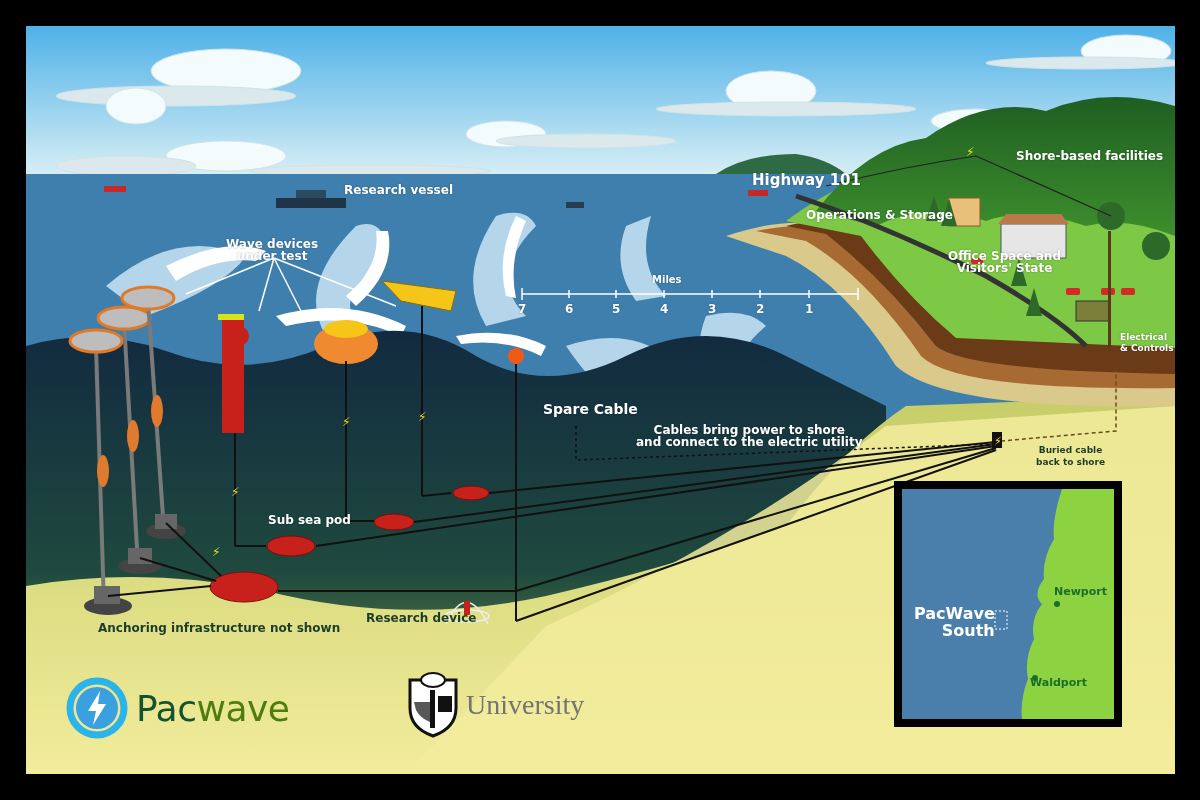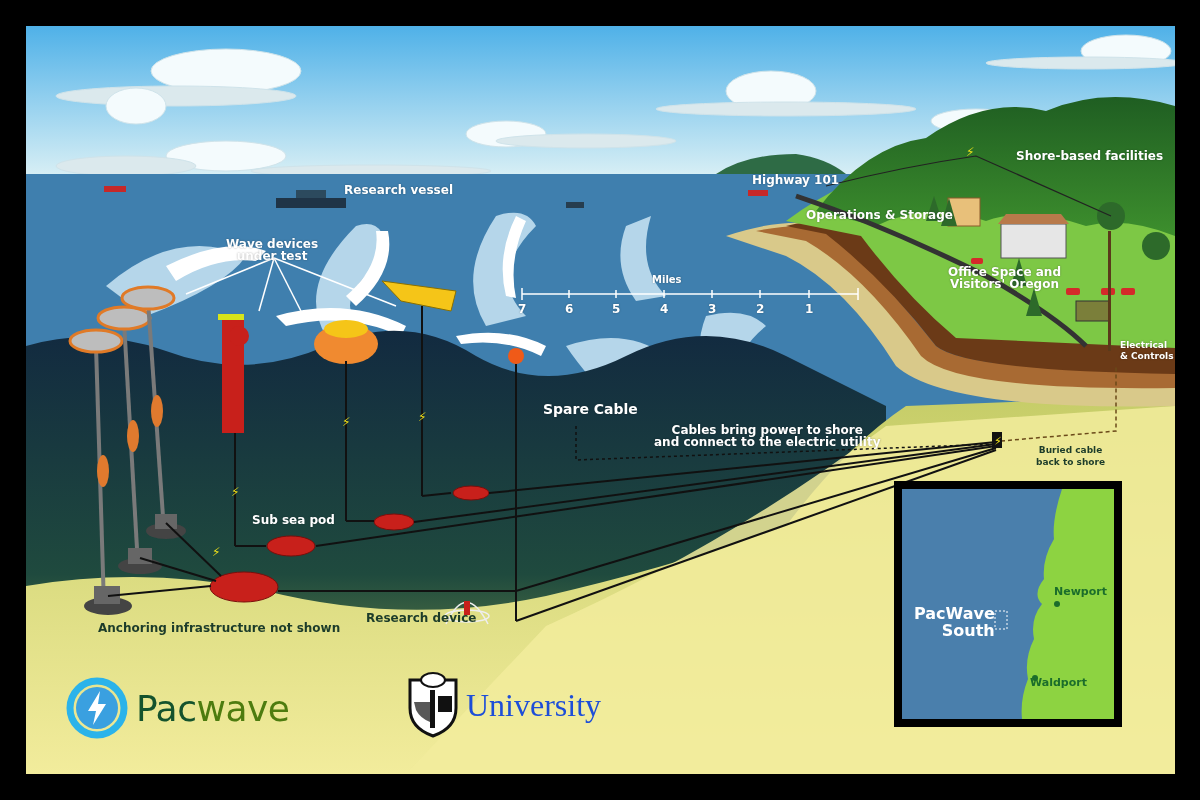--- a/index.html
+++ b/index.html
@@ -1,29 +1,29 @@
 <!DOCTYPE html>
 <html><head>
 <meta charset="utf-8">
 <style>
   html,body{margin:0;padding:0;background:#000;}
   body{width:1200px;height:800px;overflow:hidden;position:relative;font-family:"DejaVu Sans","Liberation Sans",sans-serif;}
   .frame{position:absolute;left:26px;top:26px;width:1149px;height:748px;overflow:hidden;background:#f2ec9c;}
   svg.scene{position:absolute;left:0;top:0;}
   .lbl{position:absolute;color:#fff;font-weight:bold;font-size:12px;line-height:12px;text-align:center;white-space:nowrap;text-shadow:0 0 2px rgba(0,0,0,.35);}
   .lbl.dark{color:#1c3c2a;text-shadow:none;}
-  .lbl.left{text-align:left;margin-top:8px;}
+  .lbl.left{text-align:left;}
   .logo-pac{position:absolute;left:40px;top:650px;height:64px;display:flex;align-items:center;gap:8px;}
   .pac-text{font-family:"DejaVu Sans",sans-serif;font-size:36px;letter-spacing:-0.5px;}
   .pac-text .p1{color:#14532d;}
   .pac-text .p2{color:#4d7c0f;font-style:normal;}
   .logo-osu{position:absolute;left:380px;top:646px;display:flex;align-items:center;gap:6px;}
   .osu-text{font-family:"Liberation Serif","DejaVu Serif",serif;line-height:26px;}
   .osu-1{color:#e0571d;font-size:28px;font-weight:bold;}
-  .osu-2{color:#1d4ed8;font-size:32px;}
+  .osu-2{color:#737373;font-size:28px;}
   .inset{position:absolute;left:868px;top:455px;width:228px;height:246px;background:#000;}
   .inset-inner{position:absolute;left:8px;top:8px;width:212px;height:230px;overflow:hidden;}
   .map-lbl{position:absolute;color:#1b6d2b;font-weight:bold;font-size:11px;}
   .map-title{position:absolute;color:#fff;font-weight:bold;font-size:16px;line-height:17px;text-align:right;}
   .dot{position:absolute;width:6px;height:6px;border-radius:50%;background:#1b6d2b;}
 </style>
 </head>
 <body>
 
 <div class="frame">
@@ -237,41 +237,41 @@
     <line x1="783" y1="264" x2="783" y2="272"></line>
     <line x1="832" y1="262" x2="832" y2="274"></line>
   </g>
 </svg>
 
 <div class="lbl" style="left:318px;top:158px;">Research vessel</div>
 <div class="lbl" style="left:200px;top:212px;">
   <div>Wave devices</div>
   <div>under test</div>
 </div>
-<div class="lbl" style="left:726px;top:148px;font-size:12px;">Highway 101</div>
+<div class="lbl" style="left:726px;top:148px;font-size:15px;">Highway 101</div>
 <div class="lbl" style="left:990px;top:124px;">Shore-based facilities</div>
 <div class="lbl" style="left:780px;top:183px;">Operations &amp; Storage</div>
-<div class="lbl" style="left:922px;top:240px;text-align:center;">
+<div class="lbl" style="left:922px;top:224px;text-align:center;">
   <div>Office Space and</div>
-  <div>Visitors' Oregon</div>
+  <div>Visitors' State</div>
 </div>
 <div class="lbl left" style="left:1094px;top:306px;font-size:9px;line-height:11px;">
   <div>Electrical</div>
   <div>&amp; Controls</div>
 </div>
 <div class="lbl" style="left:517px;top:377px;font-size:14px;">Spare Cable</div>
-<div class="lbl" style="left:610px;top:398px;margin-left:18px;">
+<div class="lbl" style="left:610px;top:398px;">
   <div>Cables bring power to shore</div>
   <div>and connect to the electric utility</div>
 </div>
 <div class="lbl dark" style="left:1010px;top:418px;font-size:9px;font-weight:bold;">
   <div>Buried cable</div>
   <div>back to shore</div>
 </div>
-<div class="lbl" style="left:216px;top:488px;padding-left:10px;">Sub sea pod</div>
+<div class="lbl" style="left:232px;top:488px;padding-left:10px;">Sub sea pod</div>
 <div class="lbl dark" style="left:340px;top:586px;">Research device</div>
 <div class="lbl dark" style="left:72px;top:596px;text-align:right;">Anchoring infrastructure not shown</div>
 
 <div class="lbl" style="left:626px;top:248px;font-size:10px;">Miles</div>
 <div class="lbl" style="left:492px;top:277px;">7</div>
 <div class="lbl" style="left:539px;top:277px;">6</div>
 <div class="lbl" style="left:586px;top:277px;">5</div>
 <div class="lbl" style="left:634px;top:277px;">4</div>
 <div class="lbl" style="left:682px;top:277px;">3</div>
 <div class="lbl" style="left:730px;top:277px;">2</div>

